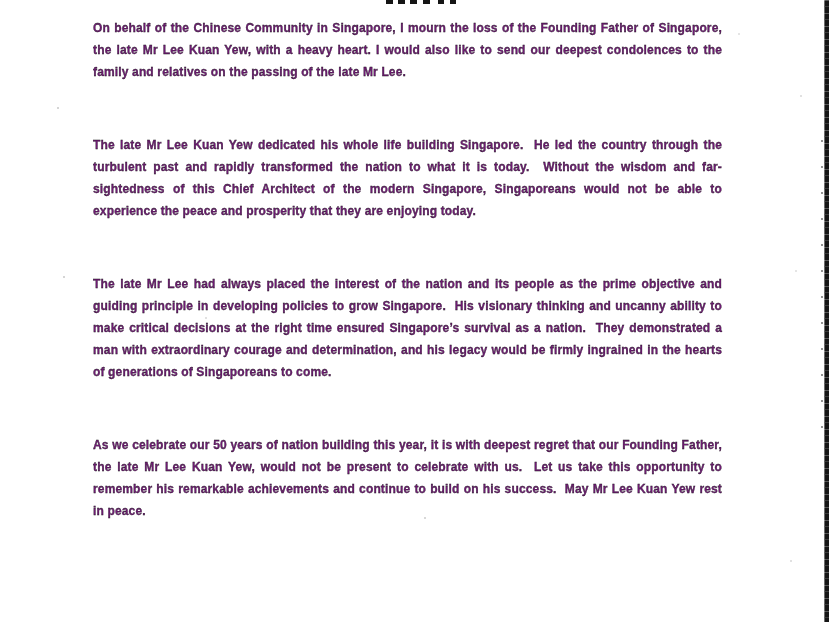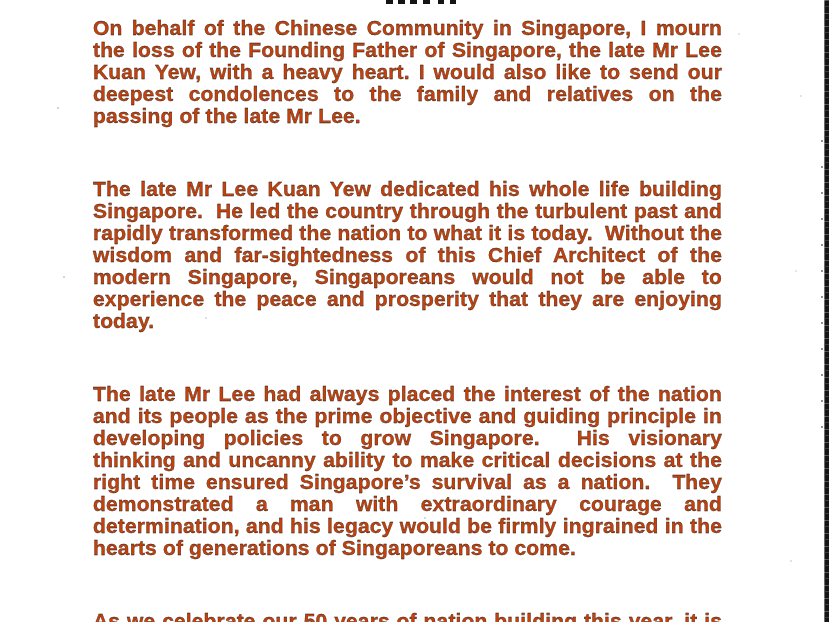--- a/index.html
+++ b/index.html
@@ -17,24 +17,24 @@
   }
   .letter-body {
     position: absolute;
     left: 93px;
     top: 17px;
     width: 629px;
   }
   .letter-body p {
     margin: 0 0 51px 0;
     font-weight: bold;
-    font-size: 21px;
+    font-size: 12px;
     line-height: 22px;
     letter-spacing: 0.15px;
-    color: #c2410c;
+    color: #701a75;
     text-align: justify;
     text-justify: inter-word;
     -webkit-text-stroke: 0.3px #161616;
   }
   
   .top-fragment {
     position: absolute;
     left: 386px;
     top: 0;
     width: 74px;

